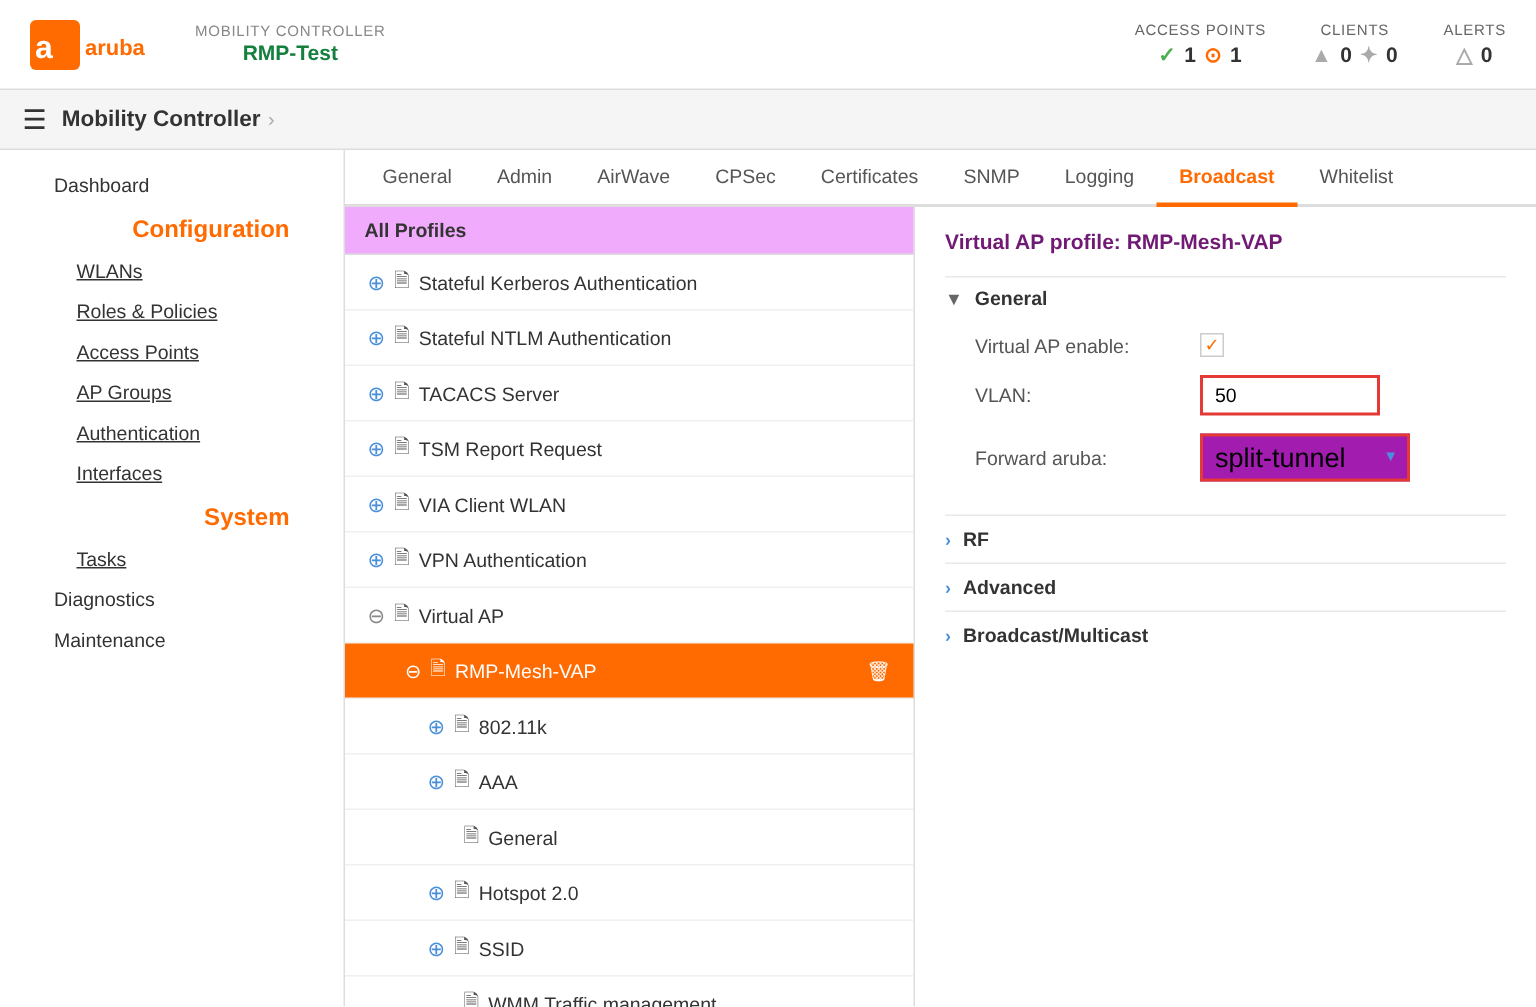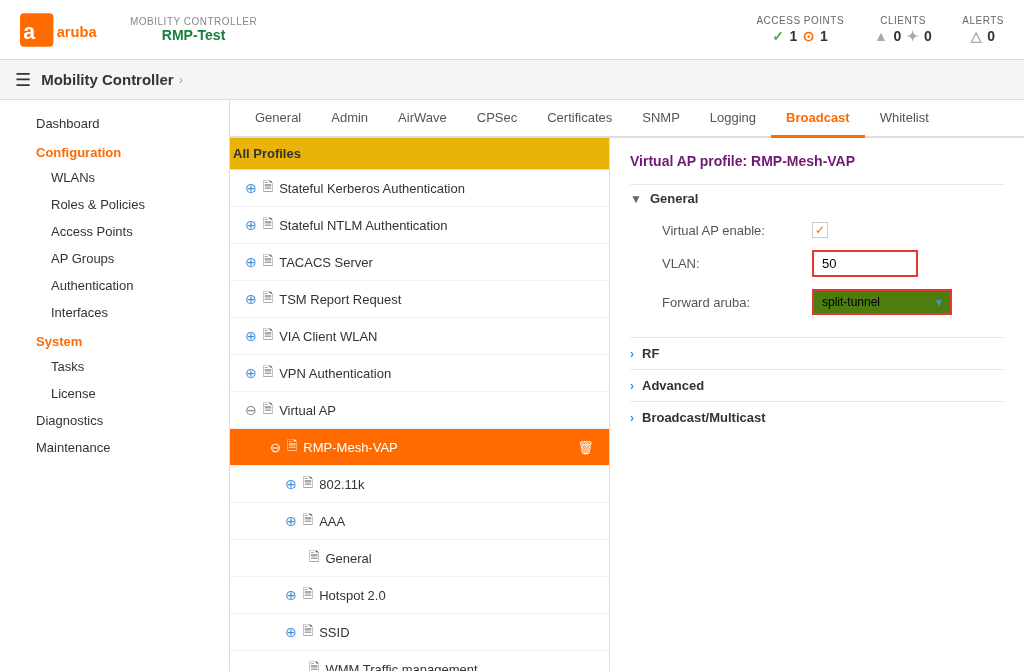--- a/index.html
+++ b/index.html
@@ -68,27 +68,28 @@
       flex-shrink: 0;
     }
     .sidebar-item {
       padding: 6px 20px;
       cursor: pointer;
       font-size: 13px;
       color: #333;
     }
     .sidebar-section-title {
       padding: 8px 20px 4px;
-      font-size: 13px;
+      font-size: 16px;
       font-weight: bold;
       color: #ff6b00;
       text-transform: none;
       cursor: pointer;
-    }
-    .sidebar-item.indented { padding-left: 35px; }
+      text-align: right;
+    }
+    .sidebar-item.indented { padding-left: 35px; text-decoration: underline; }
 
     
     .content-area {
       flex: 1;
       display: flex;
       flex-direction: column;
       overflow: hidden;
     }
 
     
@@ -122,22 +123,22 @@
     }
 
     
     .profiles-panel {
       width: 380px;
       border-right: 1px solid #ddd;
       overflow-y: auto;
       flex-shrink: 0;
     }
     .profiles-header {
-      background: #eab308;
-      padding: 8px 3px;
+      background: #f0abfc;
+      padding: 8px 13px;
       font-weight: bold;
       font-size: 13px;
       color: #333;
       border-bottom: 1px solid #ddd;
     }
     .profile-item {
       display: flex;
       align-items: center;
       padding: 7px 15px;
       cursor: pointer;
@@ -189,47 +190,46 @@
       display: flex;
       align-items: center;
       margin-bottom: 12px;
       gap: 20px;
     }
     .form-label {
       width: 130px;
       font-size: 13px;
       color: #555;
       flex-shrink: 0;
-      margin-left: 12px;
     }
     .form-value {
       display: flex;
       align-items: center;
       gap: 5px;
     }
     .checkbox-styled {
       width: 16px; height: 16px;
       border: 1px solid #ccc;
       background: #fff;
       display: inline-flex; align-items: center; justify-content: center;
       cursor: pointer;
       font-size: 12px; color: #ff6b00;
     }
     .text-input-styled {
       border: 2px solid #e53935;
       padding: 4px 8px;
       font-size: 13px;
-      width: 106px;
+      width: 120px;
       outline: none;
     }
     .select-styled {
       border: 2px solid #e53935;
       padding: 4px 8px;
-      font-size: 12px;
-      background: #4d7c0f;
+      font-size: 18px;
+      background: #a21caf;
       cursor: pointer;
       appearance: none;
       padding-right: 25px;
       position: relative;
       width: 140px;
     }
     .select-wrapper {
       position: relative;
       display: inline-block;
     }
@@ -310,21 +310,20 @@
     <div class="sidebar-item">Dashboard</div>
     <div class="sidebar-section-title">Configuration</div>
     <div class="sidebar-item indented">WLANs</div>
     <div class="sidebar-item indented">Roles &amp; Policies</div>
     <div class="sidebar-item indented">Access Points</div>
     <div class="sidebar-item indented">AP Groups</div>
     <div class="sidebar-item indented">Authentication</div>
     <div class="sidebar-item indented">Interfaces</div>
     <div class="sidebar-section-title active">System</div>
     <div class="sidebar-item indented">Tasks</div>
-    <div class="sidebar-item indented">License</div>
     <div class="sidebar-item">Diagnostics</div>
     <div class="sidebar-item">Maintenance</div>
   </div>
 
   <div class="content-area">
 
     <div class="tab-bar">
       <div class="tab-item">General</div>
       <div class="tab-item">Admin</div>
       <div class="tab-item">AirWave</div>

